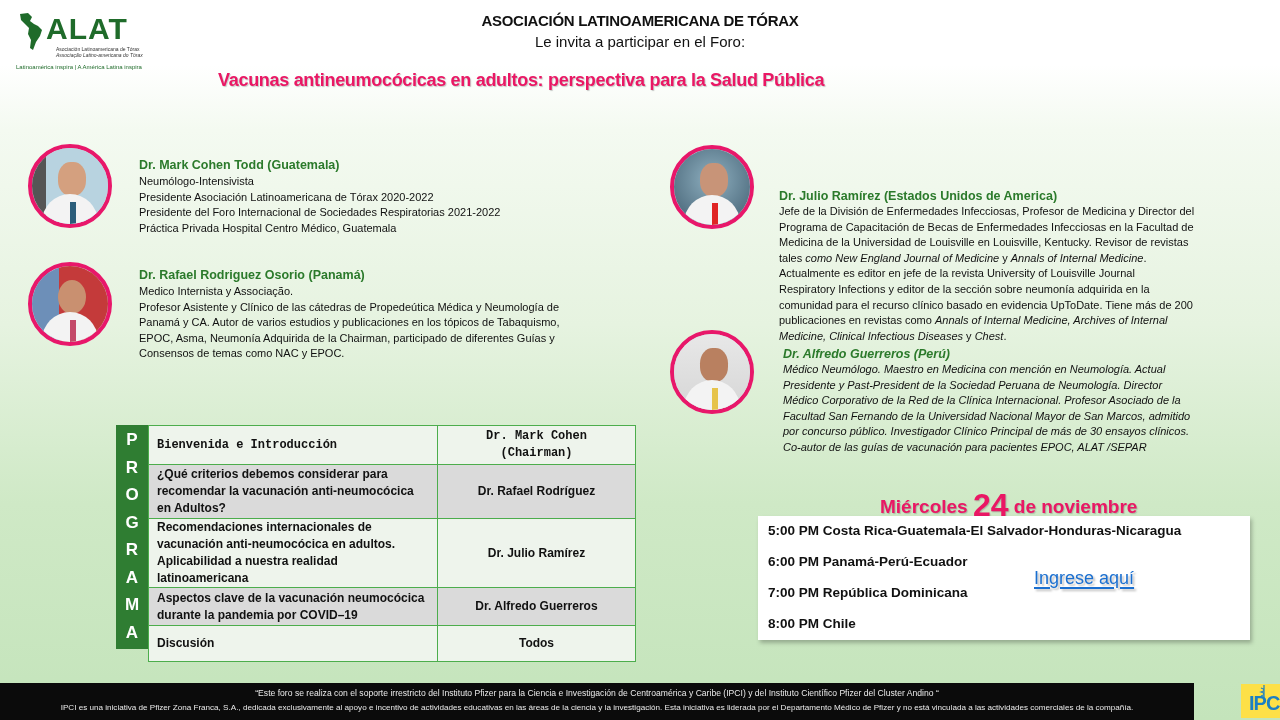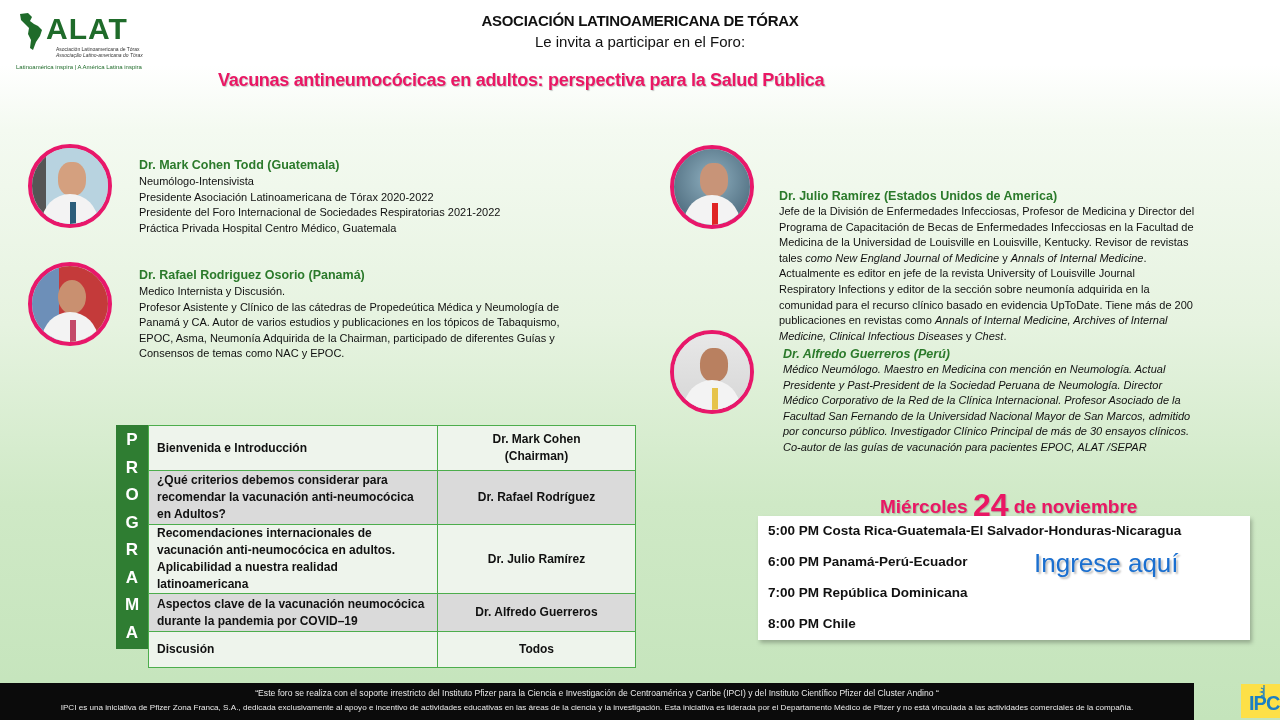--- a/index.html
+++ b/index.html
@@ -32,21 +32,21 @@
 .prog-table{left:148px;top:425px;width:488px;border-collapse:collapse;}
 .prog-table td{border:1.5px solid #4cad4c;font-weight:bold;font-size:12px;line-height:17px;color:#111;padding:0 8px;}
 .prog-table tr.l td{background:#eef4ec;}
 .prog-table tr.d td{background:#dadada;}
 .prog-table td.sp{text-align:center;width:198px;}
 
 .date{left:880px;top:487px;font-weight:bold;font-size:19px;color:#ea1764;white-space:nowrap;text-shadow:1px 1px 1px rgba(100,100,100,0.35);}
 .date .num{font-size:32px;vertical-align:-3px;color:#ea1764;font-weight:bold;}
 .sched{left:758px;top:516px;width:492px;height:124px;background:#fff;box-shadow:2px 3px 4px rgba(0,0,0,0.25);}
 .sched .row{position:absolute;left:10px;font-weight:bold;font-size:13.5px;color:#111;white-space:nowrap;}
-.cta{left:1034px;top:548px;font-size:26px;color:#1a6fd0;text-decoration-thickness:2px;text-underline-offset:3px;white-space:nowrap;text-shadow:2px 2px 2px rgba(0,0,0,0.25);cursor:pointer;}
+.cta{left:1034px;top:568px;font-size:18px;color:#1a6fd0;text-decoration:underline;text-decoration-thickness:2px;text-underline-offset:3px;white-space:nowrap;text-shadow:2px 2px 2px rgba(0,0,0,0.25);cursor:pointer;}
 
 .footer{left:0;top:683px;width:1194px;height:37px;background:#0b0b0b;}
 .footer .l1{position:absolute;left:0;width:1194px;top:5px;text-align:center;color:#eaeaea;font-size:8.6px;white-space:nowrap;}
 .footer .l2{position:absolute;left:0;width:1194px;top:20px;text-align:center;color:#eaeaea;font-size:8.1px;white-space:nowrap;}
 .ipci{left:1200px;top:684px;width:76px;height:34px;background:#fde047;margin-left:41px;}
 .ipci .t{position:absolute;left:8px;top:8px;font-weight:bold;font-size:20px;color:#1b7fc4;letter-spacing:-1px;}
 .ipci .s{position:absolute;left:44px;top:9px;font-size:4px;line-height:5px;color:#666;width:28px;}
 </style>
 </head>
 <body>
@@ -85,21 +85,21 @@
 
 <div class="abs photo" style="left:28px;top:262px;">
   <div class="bg" style="background:linear-gradient(90deg,#6d8fb8 0 35%,#c43a3a 35%);"></div>
   <div class="head" style="background:#c99070;border-radius:50%;"></div>
   <div class="coat"></div>
   <div class="tie" style="background:#c44a6a;"></div>
 </div>
 <div class="abs" style="left:139px;top:268px;width:480px;">
   <div class="spk-name">Dr. Rafael Rodriguez Osorio (Panamá)</div>
   <div class="spk-bio" style="margin-top:2px;">
-    <p>Medico Internista y Discusión.</p>
+    <p>Medico Internista y Associação.</p>
     <p>Profesor Asistente y Clínico de las cátedras de Propedeútica Médica y Neumología de</p>
     <p>Panamá y CA. Autor de varios estudios y publicaciones en los tópicos de Tabaquismo,</p>
     <p>EPOC, Asma, Neumonía Adquirida de la Chairman, participado de diferentes Guías y</p>
     <p>Consensos de temas como NAC y EPOC.</p>
   </div>
 </div>
 
 <div class="abs photo" style="left:670px;top:145px;">
   <div class="bg" style="background:radial-gradient(circle at 50% 40%,#8fb0c0,#3e5b6e);"></div>
   <div class="head" style="background:#c89478;"></div>
@@ -144,21 +144,21 @@
   <span>R</span>
   <span>O</span>
   <span>G</span>
   <span>R</span>
   <span>A</span>
   <span>M</span>
   <span>A</span>
 </div>
 <table class="abs prog-table">
   <tbody>
-      <tr class="l" style="height:45px;">
+      <tr class="l" style="height:39px;font-family:Liberation Mono, monospace;">
     <td>Bienvenida e Introducción</td>
     <td class="sp">
           <div>Dr. Mark Cohen</div>
           <div>(Chairman)</div>
         </td>
   </tr>
   <tr class="d" style="height:54px;">
     <td>¿Qué criterios debemos considerar para recomendar la vacunación anti-neumocócica en Adultos?</td>
     <td class="sp">Dr. Rafael Rodríguez</td>
   </tr>

